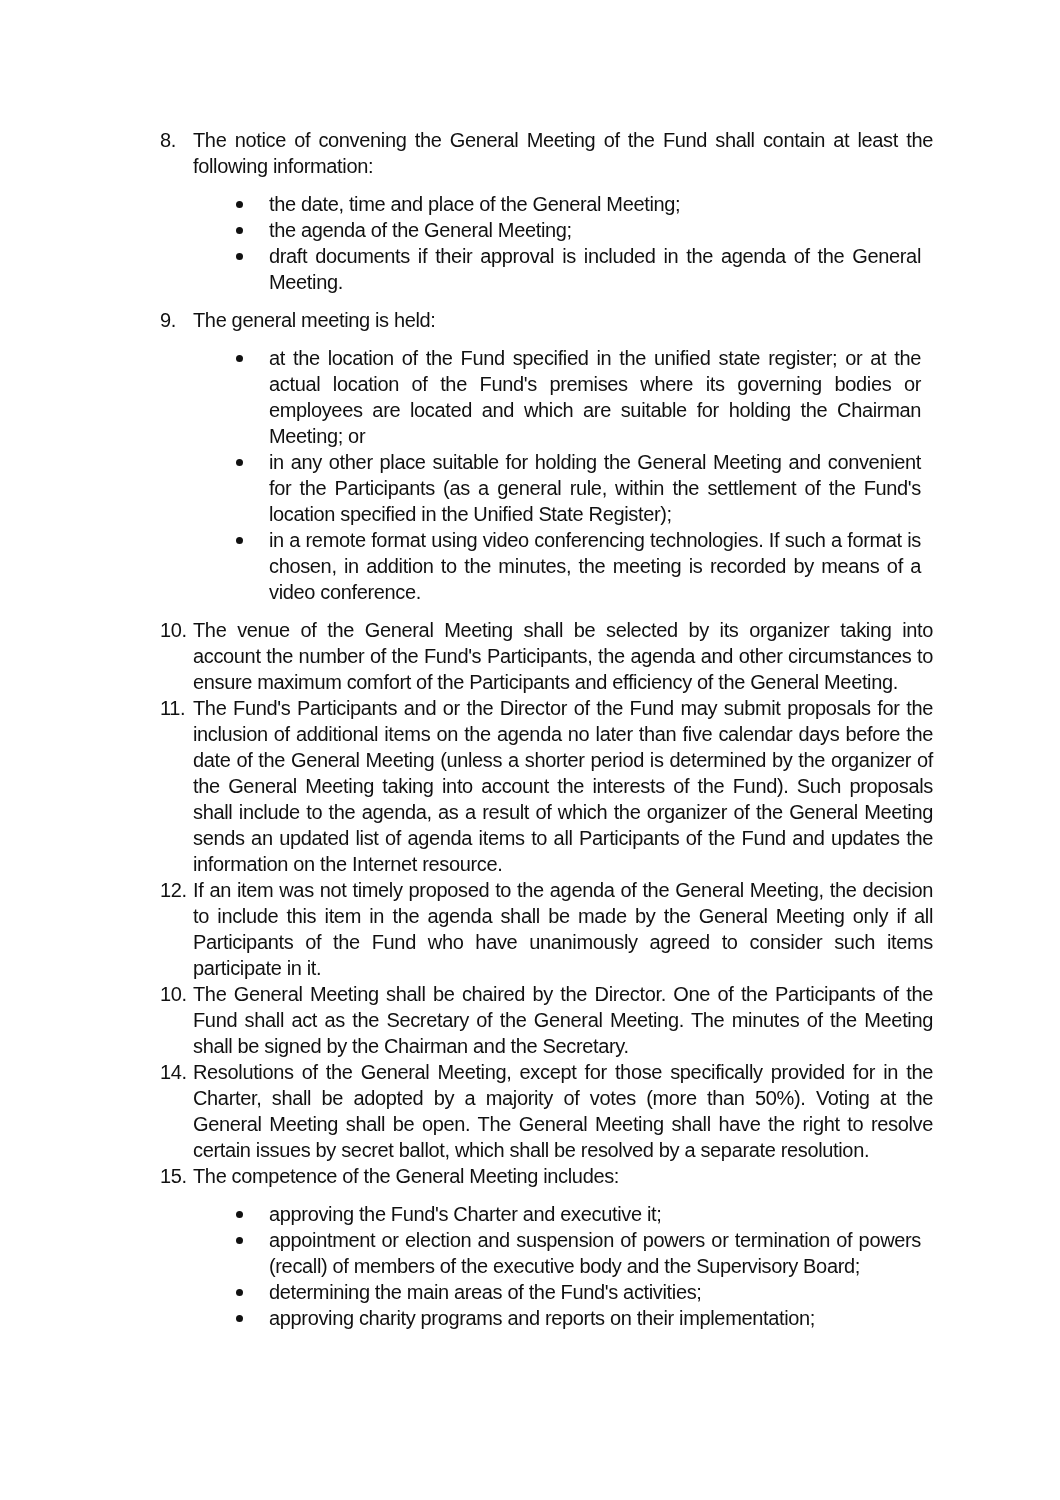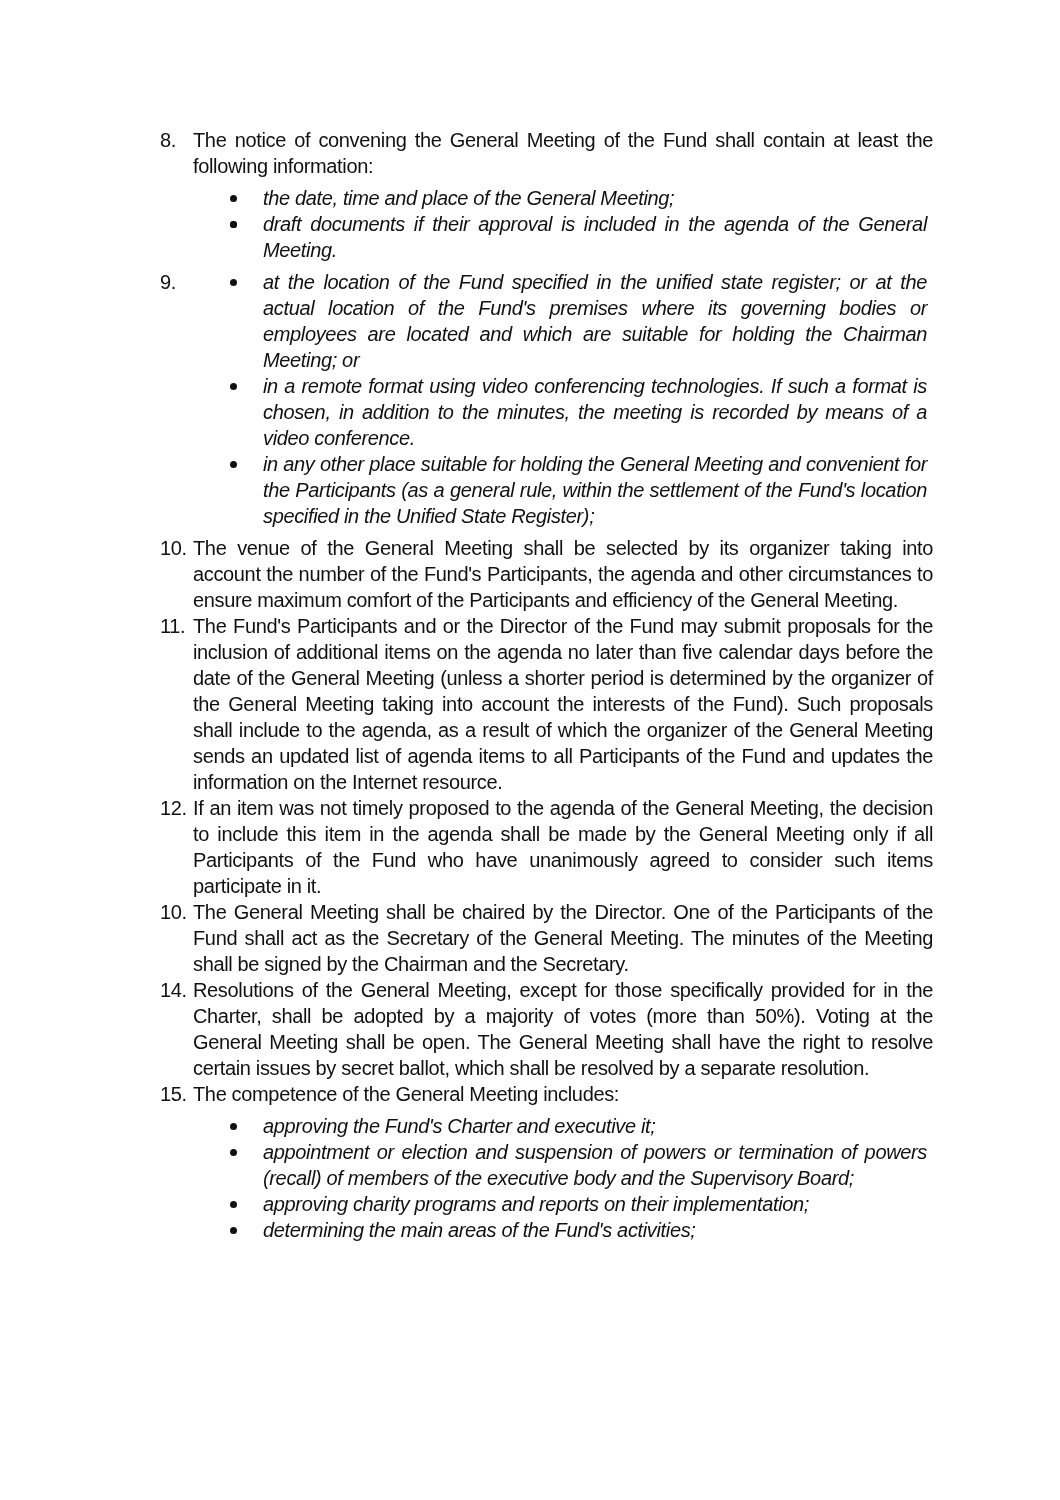--- a/index.html
+++ b/index.html
@@ -12,49 +12,50 @@
     font-family: "Liberation Sans", sans-serif;
     font-size: 20px;
     line-height: 26px;
     color: #111111;
     letter-spacing: -0.35px;
   }
   ol.main { list-style: none; margin: 0; padding: 0; }
   ol.main > li { position: relative; padding-left: 33px; text-align: justify; }
   ol.main > li > .num { position: absolute; left: 0; top: 0; }
   ol.main > li > .para { display: block; text-align: justify; }
-  ul.sub { list-style: none; margin: 6px; padding: 0 0 0 64px; font-style: italic; }
+  ul.sub { list-style: none; margin: 12px; padding: 0 0 0 64px; }
   ul.sub > li { position: relative; text-align: justify; }
   ul.sub > li > .bullet {
     position: absolute; left: -33px; top: 10px;
     width: 7px; height: 7px; border-radius: 50%; background: #111111;
   }
 </style>
 </head>
 <body>
 
 <div class="page">
   <ol class="main">
 
     <li>
       <span class="num">8.</span>
       <span class="para">The notice of convening the General Meeting of the Fund shall contain at least the following information:</span>
       <ul class="sub">
         <li><span class="bullet"></span><span>the date, time and place of the General Meeting;</span></li>
-        <li><span class="bullet"></span></li>
+        <li><span class="bullet"></span><span>the agenda of the General Meeting;</span></li>
         <li><span class="bullet"></span><span>draft documents if their approval is included in the agenda of the General Meeting.</span></li>
       </ul>
     </li>
 
     <li>
       <span class="num">9.</span>
+      <span class="para">The general meeting is held:</span>
       <ul class="sub">
         <li><span class="bullet"></span><span>at the location of the Fund specified in the unified state register; or at the actual location of the Fund's premises where its governing bodies or employees are located and which are suitable for holding the Chairman Meeting; or</span></li>
+        <li><span class="bullet"></span><span>in any other place suitable for holding the General Meeting and convenient for the Participants (as a general rule, within the settlement of the Fund's location specified in the Unified State Register);</span></li>
         <li><span class="bullet"></span><span>in a remote format using video conferencing technologies. If such a format is chosen, in addition to the minutes, the meeting is recorded by means of a video conference.</span></li>
-        <li><span class="bullet"></span><span>in any other place suitable for holding the General Meeting and convenient for the Participants (as a general rule, within the settlement of the Fund's location specified in the Unified State Register);</span></li>
       </ul>
     </li>
 
     <li>
       <span class="num">10.</span>
       <span class="para">The venue of the General Meeting shall be selected by its organizer taking into account the number of the Fund's Participants, the agenda and other circumstances to ensure maximum comfort of the Participants and efficiency of the General Meeting.</span>
     </li>
 
     <li>
       <span class="num">11.</span>
@@ -75,19 +76,19 @@
       <span class="num">14.</span>
       <span class="para">Resolutions of the General Meeting, except for those specifically provided for in the Charter, shall be adopted by a majority of votes (more than 50%). Voting at the General Meeting shall be open. The General Meeting shall have the right to resolve certain issues by secret ballot, which shall be resolved by a separate resolution.</span>
     </li>
 
     <li>
       <span class="num">15.</span>
       <span class="para">The competence of the General Meeting includes:</span>
       <ul class="sub">
         <li><span class="bullet"></span><span>approving the Fund's Charter and executive it;</span></li>
         <li><span class="bullet"></span><span>appointment or election and suspension of powers or termination of powers (recall) of members of the executive body and the Supervisory Board;</span></li>
+        <li><span class="bullet"></span><span>determining the main areas of the Fund's activities;</span></li>
         <li><span class="bullet"></span><span>approving charity programs and reports on their implementation;</span></li>
-        <li><span class="bullet"></span><span>determining the main areas of the Fund's activities;</span></li>
       </ul>
     </li>
 
   </ol>
 </div>
 
 </body></html>

